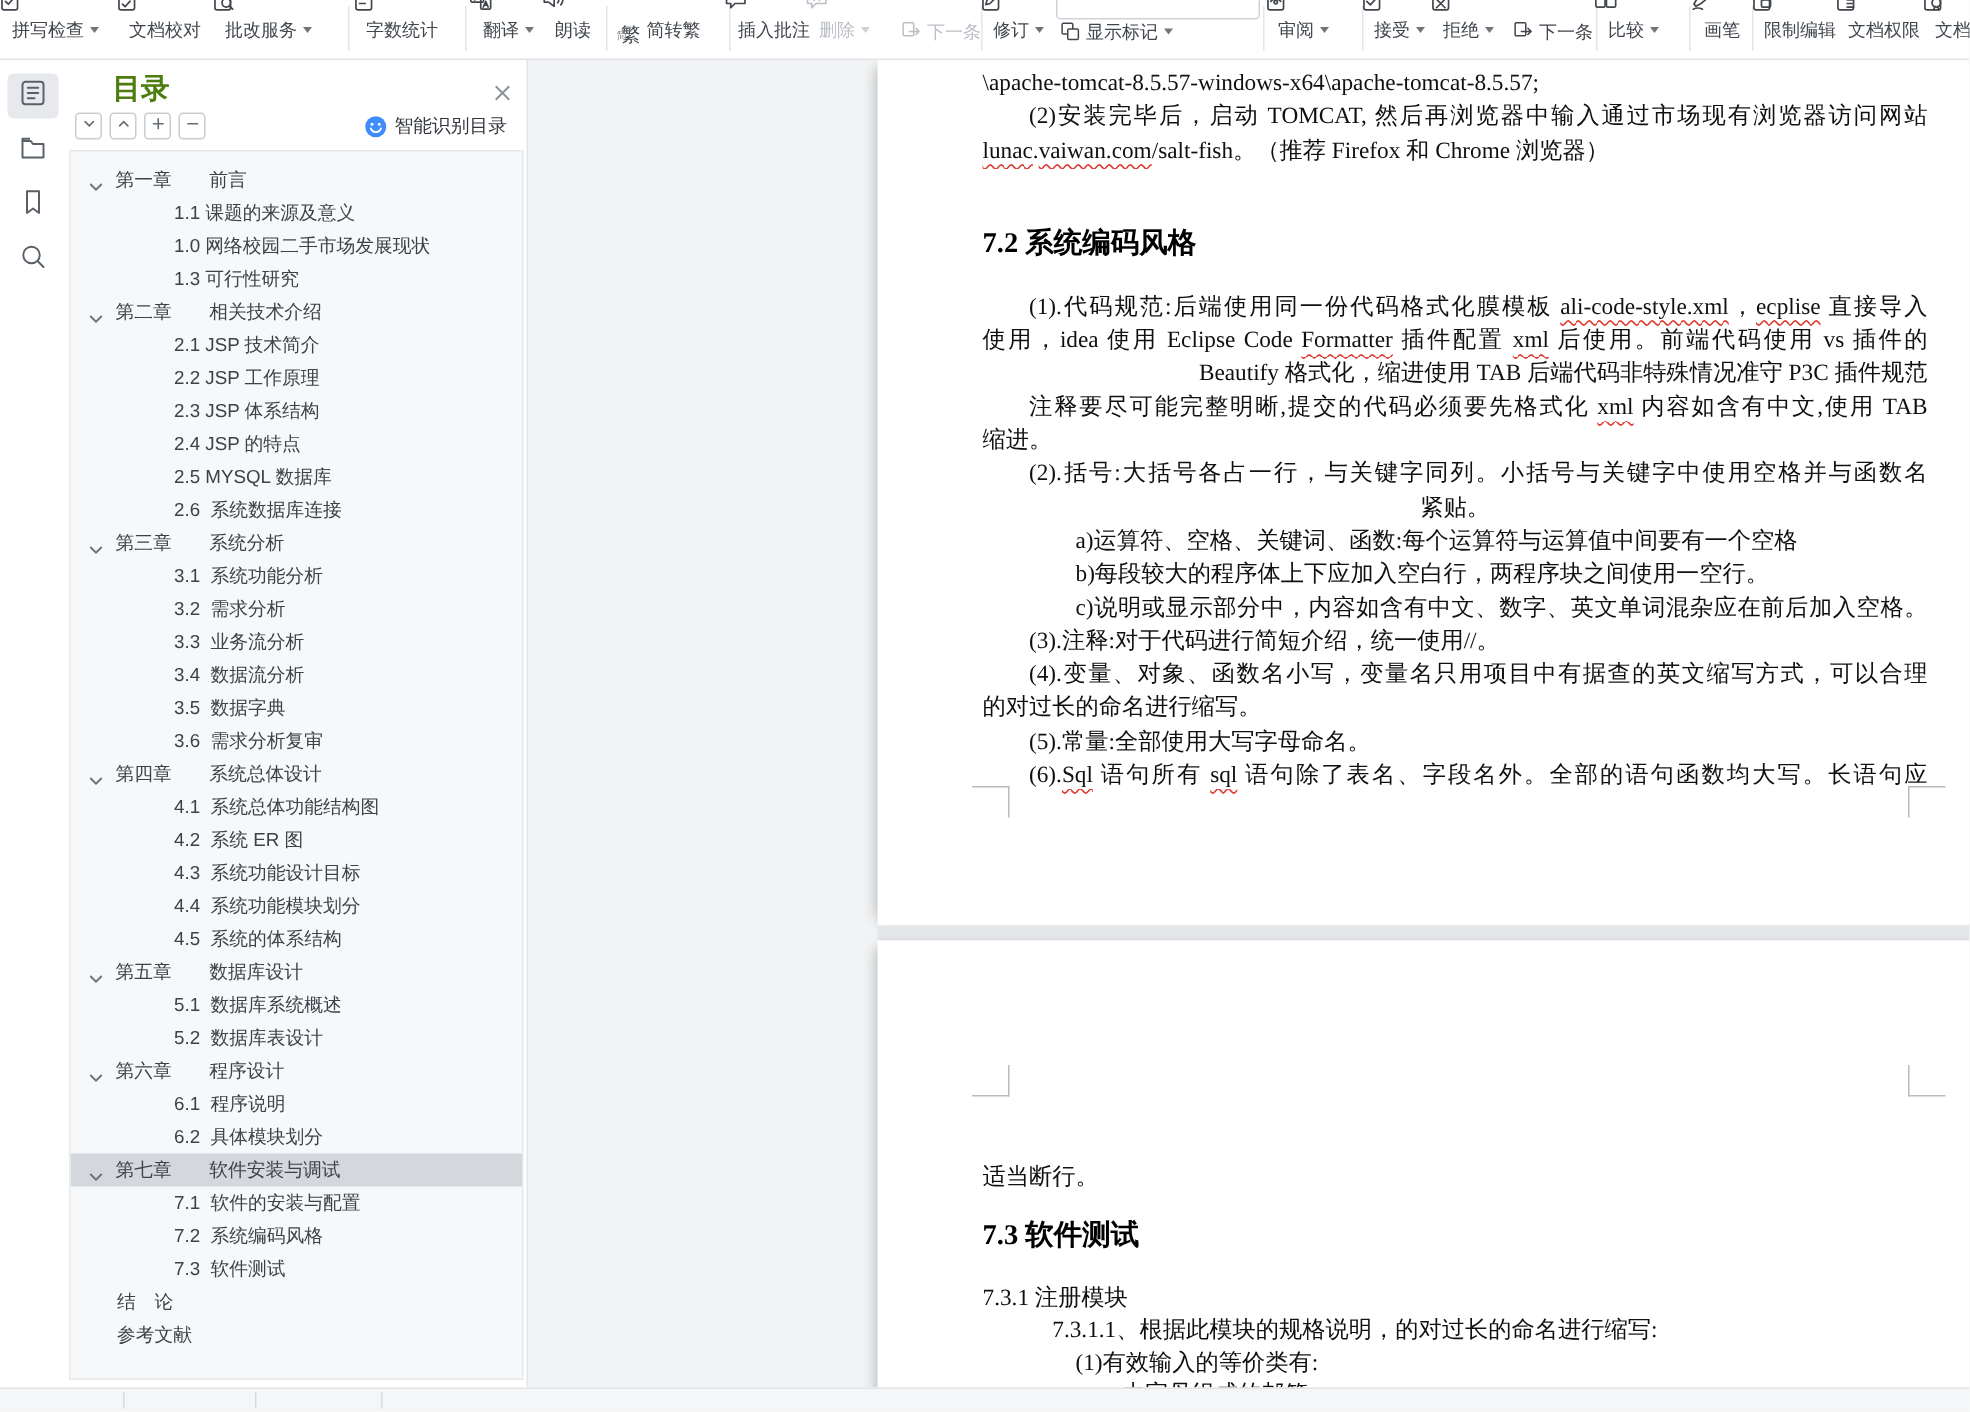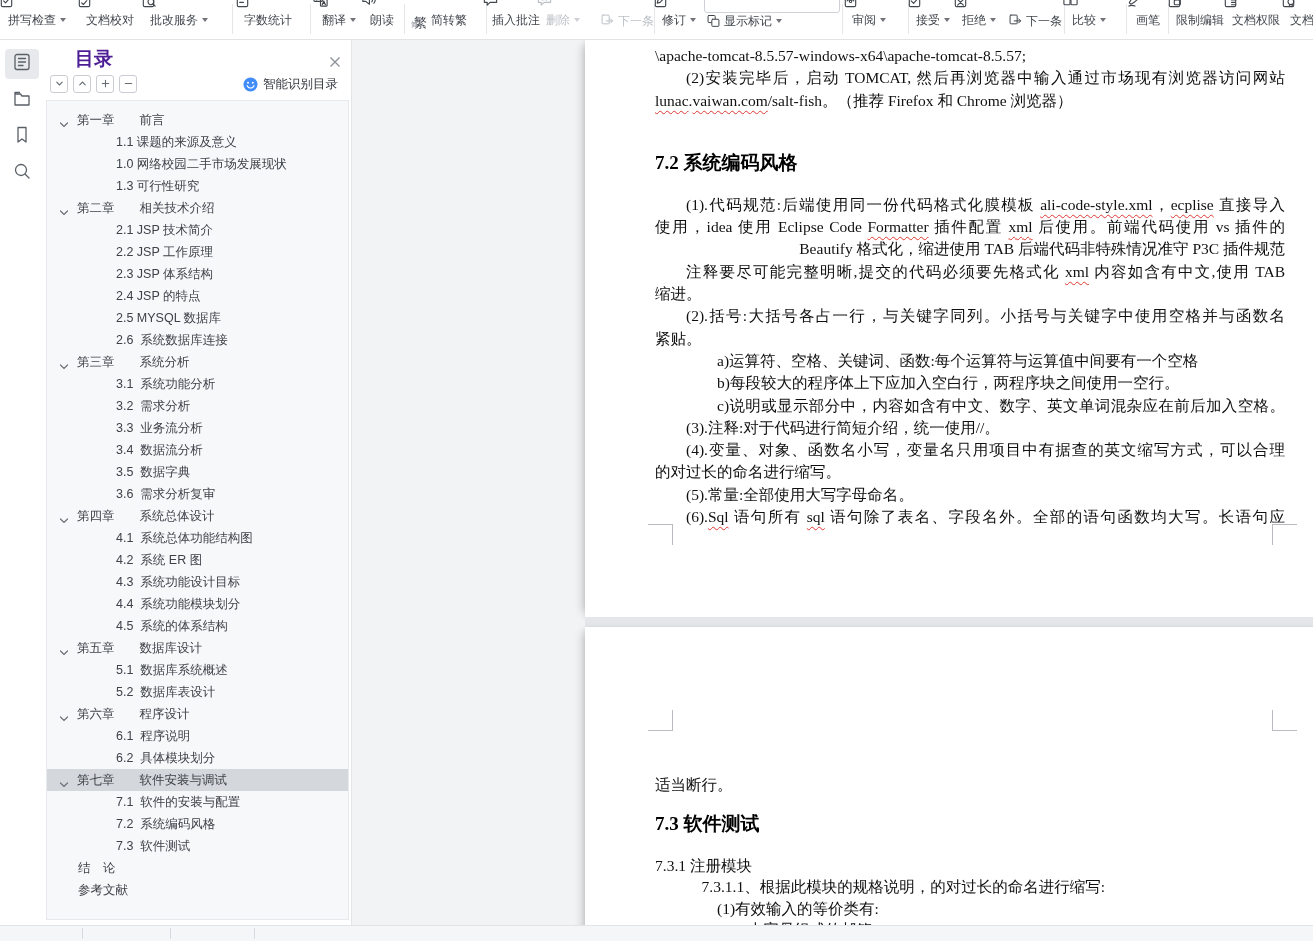--- a/index.html
+++ b/index.html
@@ -27,21 +27,21 @@
 
   
   #rail{position:absolute;left:0;top:40px;width:44px;height:885px;background:#fff;}
   .rail-btn{position:absolute;left:5px;width:34px;height:30px;border-radius:4px;
             display:flex;align-items:center;justify-content:center;color:#5a6068;}
   .rail-btn.sel{background:#e7e9ec;}
 
   
   #panel{position:absolute;left:44px;top:40px;width:308px;height:885px;background:#fff;
          border-right:1px solid #e3e5e8;box-sizing:border-box;}
-  #panel-title{position:absolute;left:31px;top:6px;font-size:19px;font-weight:600;color:#4c1d95;}
+  #panel-title{position:absolute;left:31px;top:6px;font-size:19px;font-weight:600;color:#4d7c0f;}
   #panel-close{position:absolute;left:282px;top:13px;width:18px;height:18px;color:#8a8f96;
                display:flex;align-items:center;justify-content:center;}
   .mini-btn{position:absolute;top:35px;width:18px;height:18px;border:1px solid #c9cdd2;
             border-radius:3px;box-sizing:border-box;color:#666c74;
             display:flex;align-items:center;justify-content:center;background:#fff;}
   #smart-btn{position:absolute;left:199px;top:35px;height:18px;display:flex;align-items:center;
              font-size:12.5px;color:#33373d;white-space:nowrap;}
   #smart-btn svg{margin-right:5px;}
   #toc-tree{position:absolute;left:2px;top:60px;width:303px;height:820px;background:#f7f8fa;
             border:1px solid #e7e9ec;box-sizing:border-box;overflow:hidden;padding-top:8px;}
@@ -411,21 +411,21 @@
           <div class="ln" style="padding-left: 0px;"><span class="wv">lunac</span><span>.</span><span class="wv">vaiwan.com</span><span>/salt-fish。（推荐 Firefox 和 Chrome 浏览器）</span></div>
         </div>
       <div class="doc-h" id="h72">7.2  系统编码风格</div>
       <div id="p1-body">
           <div class="ln jf" style="padding-left: 31px;"><span>(1).代码规范:后端使用同一份代码格式化膜模板 </span><span class="wv">ali-code-style.xml</span><span>，</span><span class="wv">ecplise</span><span> 直接导入</span></div>
           <div class="ln jf" style="padding-left: 0px;"><span>使用，idea 使用 Eclipse Code </span><span class="wv">Formatter</span><span> 插件配置 </span><span class="wv">xml</span><span> 后使用。前端代码使用 vs 插件的</span></div>
           <div class="ln" style="padding-left: 0px; text-align: right;"><span>Beautify 格式化，缩进使用 TAB 后端代码非特殊情况准守 P3C 插件规范</span></div>
           <div class="ln jf" style="padding-left: 31px;"><span>注释要尽可能完整明晰,提交的代码必须要先格式化 </span><span class="wv">xml</span><span> 内容如含有中文,使用 TAB</span></div>
           <div class="ln" style="padding-left: 0px;"><span>缩进。</span></div>
           <div class="ln jf" style="padding-left: 31px;"><span>(2).括号:大括号各占一行，与关键字同列。小括号与关键字中使用空格并与函数名</span></div>
-          <div class="ln" style="padding-left: 0px;"><span>紧贴。</span></div>
+          <div class="ln" style="padding-left: 0px; text-align: center;"><span>紧贴。</span></div>
           <div class="ln" style="padding-left: 62px;"><span>a)运算符、空格、关键词、函数:每个运算符与运算值中间要有一个空格</span></div>
           <div class="ln" style="padding-left: 62px;"><span>b)每段较大的程序体上下应加入空白行，两程序块之间使用一空行。</span></div>
           <div class="ln jf" style="padding-left: 62px;"><span>c)说明或显示部分中，内容如含有中文、数字、英文单词混杂应在前后加入空格。</span></div>
           <div class="ln" style="padding-left: 31px;"><span>(3).注释:对于代码进行简短介绍，统一使用//。</span></div>
           <div class="ln jf" style="padding-left: 31px;"><span>(4).变量、对象、函数名小写，变量名只用项目中有据查的英文缩写方式，可以合理</span></div>
           <div class="ln" style="padding-left: 0px;"><span>的对过长的命名进行缩写。</span></div>
           <div class="ln" style="padding-left: 31px;"><span>(5).常量:全部使用大写字母命名。</span></div>
           <div class="ln jf" style="padding-left: 31px;"><span>(6).</span><span class="wv">Sql</span><span> 语句所有 </span><span class="wv">sql</span><span> 语句除了表名、字段名外。全部的语句函数均大写。长语句应</span></div>
         </div>
     </div>

